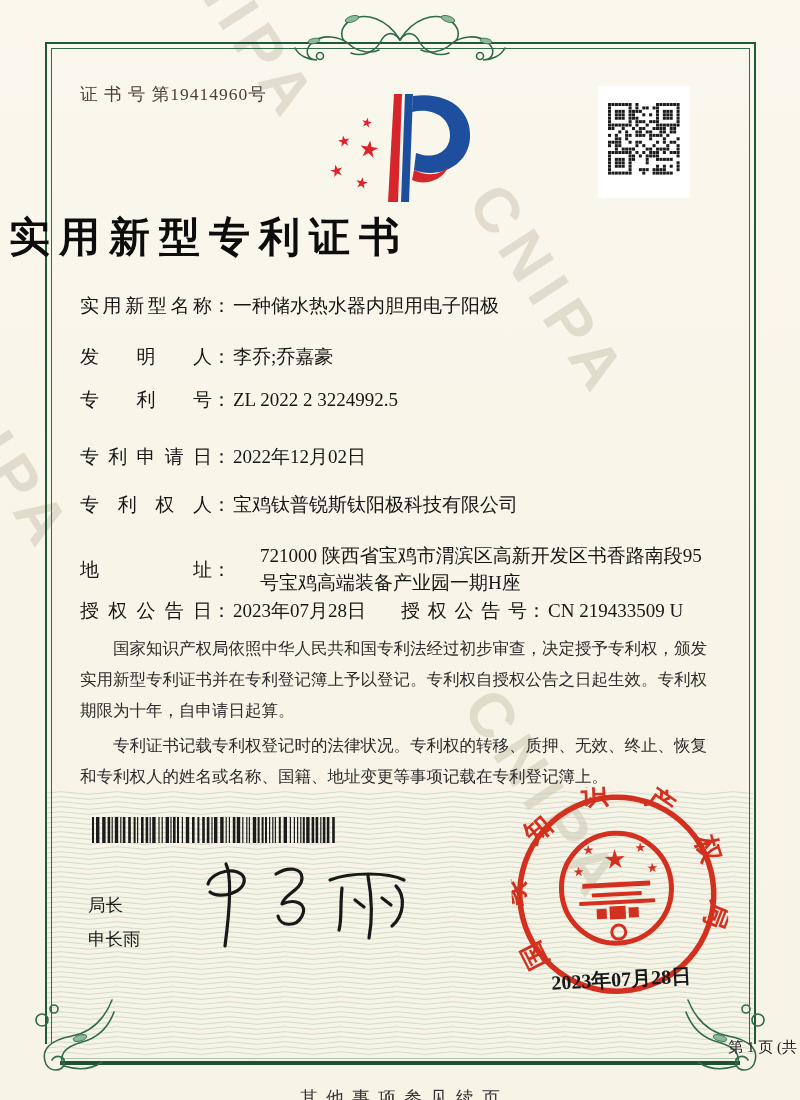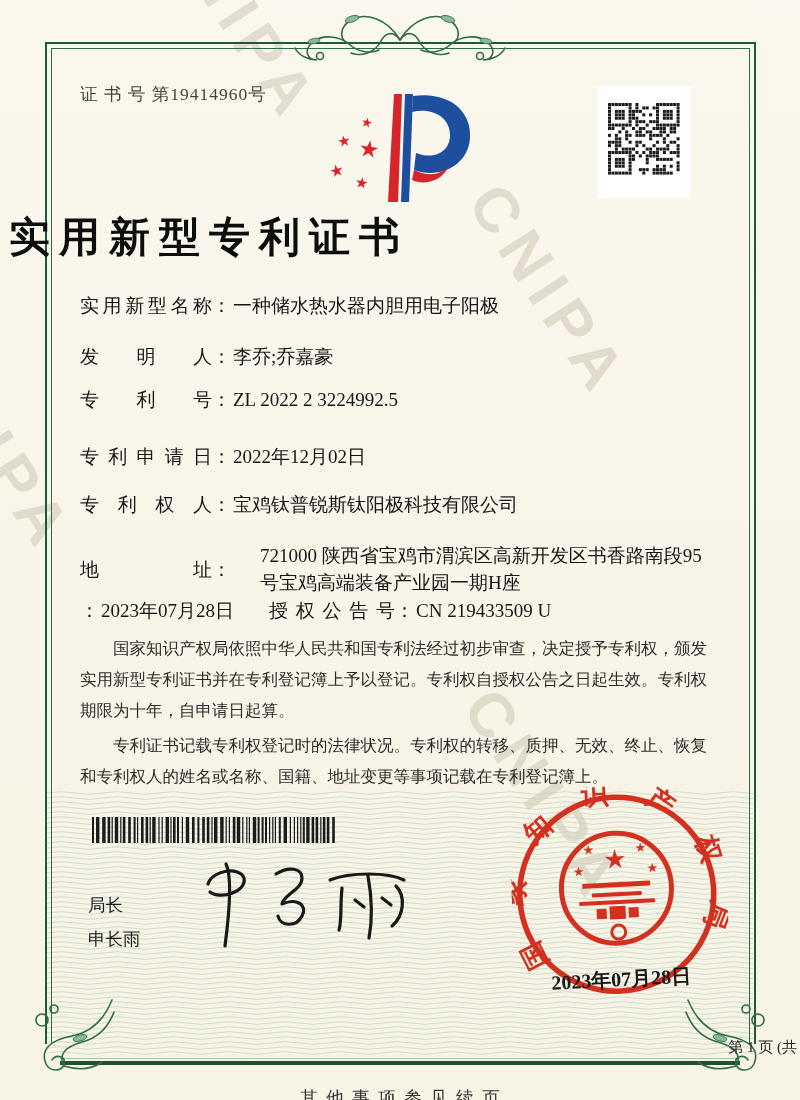--- a/index.html
+++ b/index.html
@@ -442,20 +442,21 @@
       <span class="flabel">专利权人</span>
         <span class="fcolon">：</span>
         <span class="fvalue">宝鸡钛普锐斯钛阳极科技有限公司</span>
     </div>
     <div class="frow wrap" style="top:250px;align-items:center;">
       <span class="flabel">地址</span>
         <span class="fcolon">：</span>
         <span class="fvalue">721000 陕西省宝鸡市渭滨区高新开发区书香路南段95号宝鸡高端装备产业园一期H座</span>
     </div>
     <div class="frow" style="top:305px;">
+      <span class="flabel">授权公告日</span>
         <span class="fcolon">：</span>
         <span class="fvalue fixed">2023年07月28日</span>
       <span class="flabel w2">授权公告号</span>
         <span class="fcolon">：</span>
         <span class="fvalue">CN 219433509 U</span>
     </div>
   </div>
 
   <div class="body-text">
     <p>国家知识产权局依照中华人民共和国专利法经过初步审查，决定授予专利权，颁发实用新型专利证书并在专利登记簿上予以登记。专利权自授权公告之日起生效。专利权期限为十年，自申请日起算。</p>

